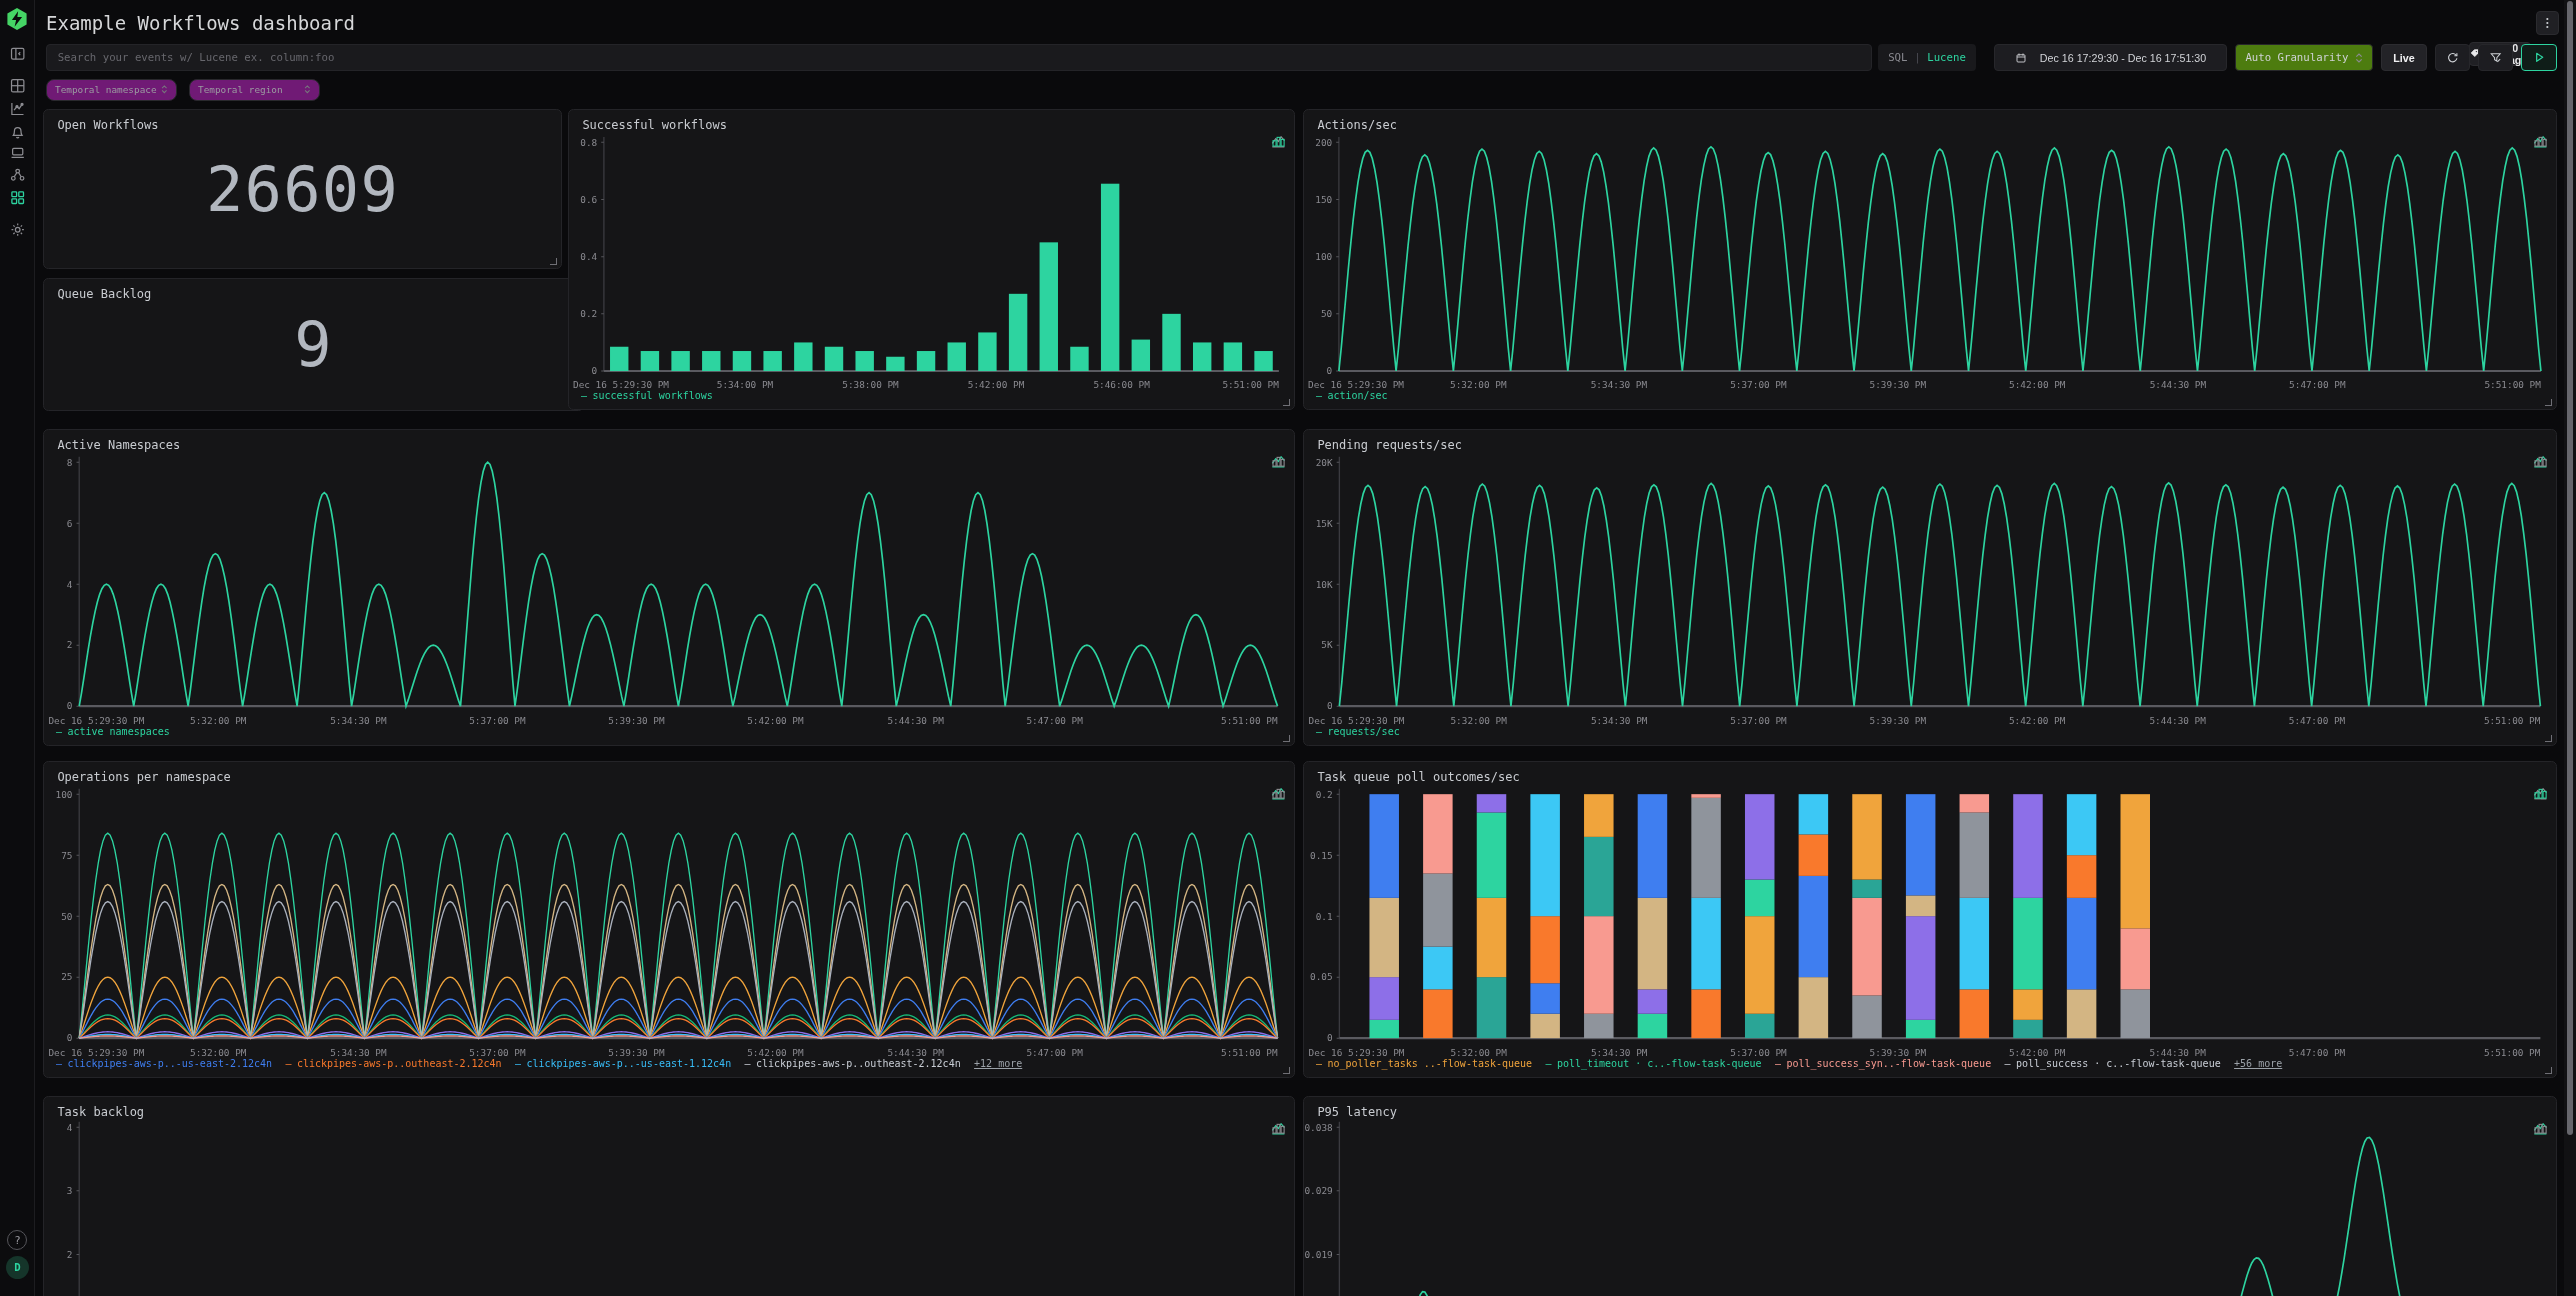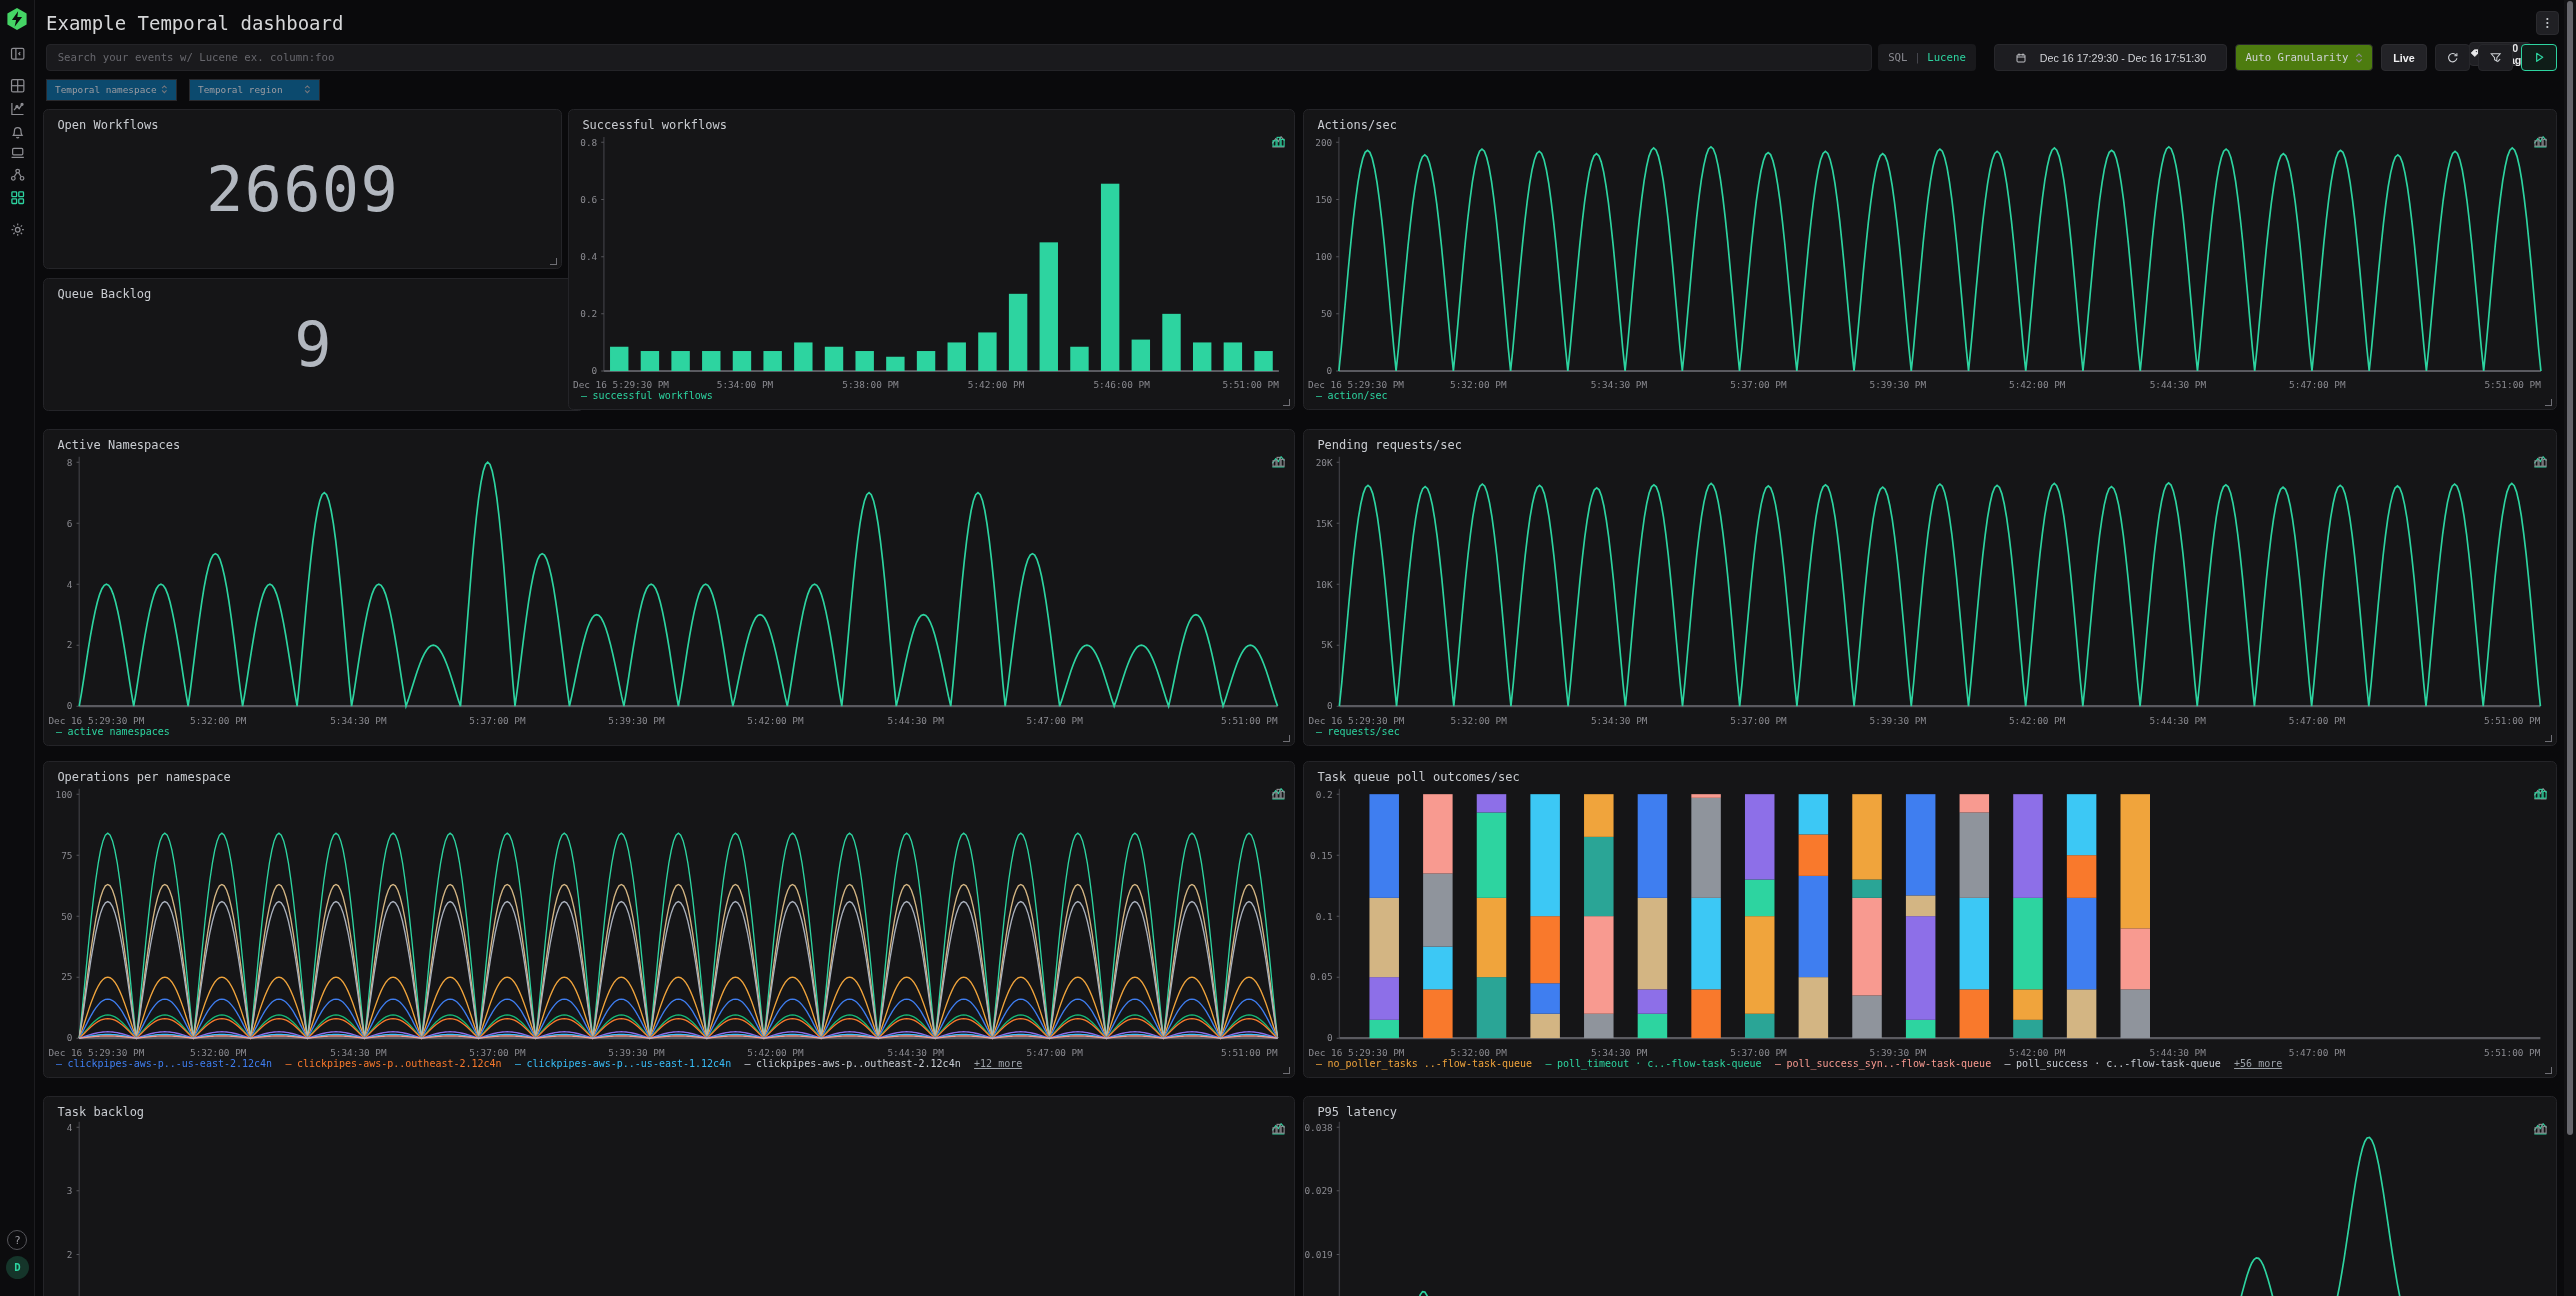--- a/index.html
+++ b/index.html
@@ -34,21 +34,21 @@
   .date-btn { position:absolute; left:1994px; top:44px; width:233px; height:27px; background:#1d1d21; border:0.7px solid #27272b; border-radius:4px;
     display:flex; align-items:center; justify-content:center; gap:13px; font-size:10.7px; color:#d2d4d8; cursor:pointer; }
   .gran-select { position:absolute; left:2235px; top:44px; width:138px; height:27px; background:#4d7c0f; border:0.7px solid #27272b; border-radius:4px;
     display:flex; align-items:center; justify-content:space-between; padding:0 9.4px; font-size:10.7px; color:#cfd2d6; cursor:pointer; }
   .live-btn { position:absolute; left:2381px; top:44px; width:46px; height:27px; background:#232327; border:0.7px solid #2c2c30; border-radius:4px;
     display:flex; align-items:center; justify-content:center; font-size:10.7px; font-weight:bold; color:#f0f0f2; cursor:pointer; }
   .tool-ic-btn { position:absolute; top:44px; width:35px; height:27px; background:#1d1d21; border:0.7px solid #27272b; border-radius:4px;
     display:flex; align-items:center; justify-content:center; color:#cfd2d6; cursor:pointer; }
   .play-btn { position:absolute; left:2521px; top:44px; width:36px; height:27px; background:#0f1d18; border:0.7px solid #2dd4a0; border-radius:4px;
     display:flex; align-items:center; justify-content:center; cursor:pointer; }
-  .chip { position:absolute; top:79px; width:131px; height:21.5px; background:#0c4a6e; border:0.7px solid #29292d; border-radius:0;
+  .chip { position:absolute; top:79px; width:131px; height:21.5px; background:#701a75; border:0.7px solid #29292d; border-radius:8px;
     display:flex; align-items:center; justify-content:space-between; padding:0 8px; font-size:9.4px; color:#9b9ba1; cursor:pointer; }
   
   .panel { position:absolute; background:#151517; border:0.7px solid #242428; border-radius:5.4px; overflow:hidden; }
   .ptitle { position:absolute; left:13.4px; top:8px; font-size:12px; font-weight:400; color:#c9ccd1; z-index:2; }
   .pbody { position:absolute; inset:0; }
   .pbody svg { position:absolute; left:0; top:0; }
   .stat { position:absolute; inset:0; display:flex; align-items:center; justify-content:center; font-size:62px; color:#b2b7bf; letter-spacing:1.3px; }
   .legend { position:absolute; left:12px; bottom:8px; display:flex; gap:13.4px; font-size:10px; white-space:nowrap; z-index:2; }
   .legend .li { display:flex; gap:5.4px; align-items:center; cursor:pointer; }
   .legend .more { color:#9ba1a8; text-decoration:underline; cursor:pointer; }
@@ -124,21 +124,21 @@
   <div class="side-ic" style="top:221px">
     <svg viewBox="0 0 24 24" fill="none" stroke="currentColor" stroke-width="1.7">
         <circle cx="12" cy="12" r="3.2"></circle>
         <path d="M12 3.5 V6 M12 18 V20.5 M3.5 12 H6 M18 12 H20.5 M6 6 L7.8 7.8 M16.2 16.2 L18 18 M18 6 L16.2 7.8 M7.8 16.2 L6 18"></path>
       </svg>
   </div>
   <div class="help-circle">?</div>
   <div class="avatar">D</div>
 </nav>
 
-<h1 class="page-title">Example Temporal dashboard</h1>
+<h1 class="page-title">Example Workflows dashboard</h1>
 
 <button class="tags-btn">
   <svg width="10.7" height="10.7" viewBox="0 0 24 24" fill="none" stroke="#e8e8ea" stroke-width="2">
       <path d="M3 11 L11 3 H20 V12 L12 20 Z" fill="#e8e8ea"></path>
       <circle cx="16" cy="7.5" r="1.6" fill="#202024" stroke="none"></circle>
     </svg>
   <span>0 Tags</span>
 </button>
 <button class="kebab-btn">
   <svg width="10.7" height="12" viewBox="0 0 6 18">

